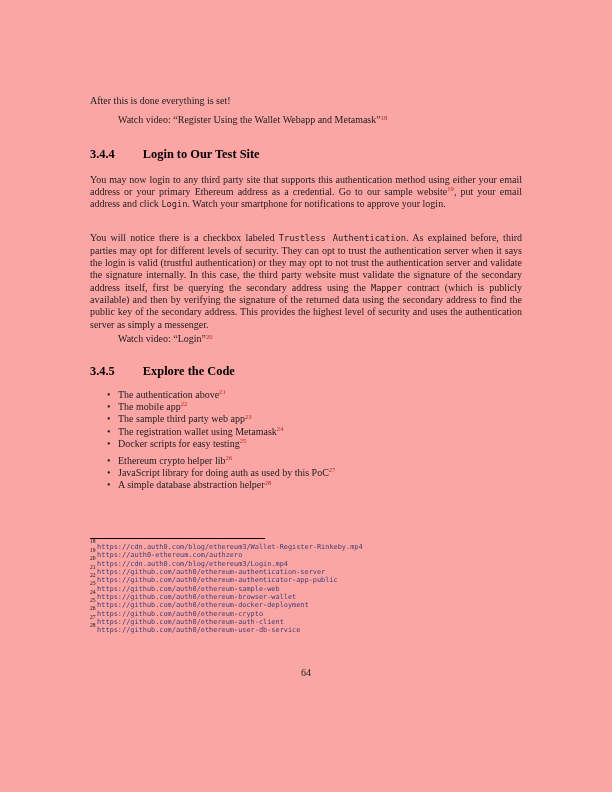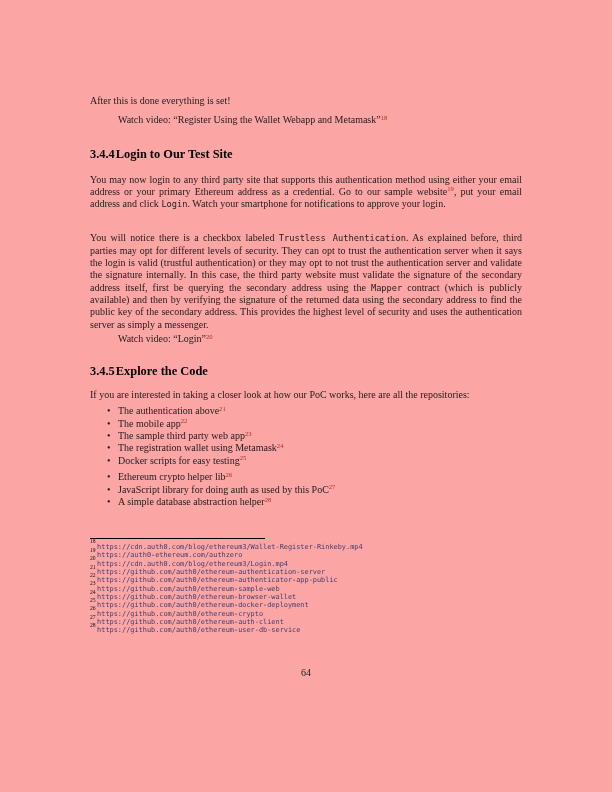--- a/index.html
+++ b/index.html
@@ -7,21 +7,21 @@
     position:relative;width:612px;height:792px;background:#fca5a5;
     font-family:"Liberation Serif",serif;color:#1c1c1c;overflow:hidden;
   }
   .content{position:absolute;left:90px;top:90px;width:432px;padding-top:5px;}
   .para{margin:0;text-align:justify;font-size:10px;line-height:12.3px;}
   .para.first-line{text-align:left;}
   .quote-line{margin:7px 0 0 28px;text-align:left;font-size:10px;line-height:12.3px;}
   .quote-line.tight{margin-top:2.5px;}
   h2{font-size:12.4px;font-weight:bold;margin:20px 0 13px 0;line-height:14px;color:#000;}
   h2.second{margin-top:18px;margin-bottom:11px;}
-  h2 .h-num{margin-right:1px;}
+  h2 .h-num{margin-right:28px;}
   .para.gap{margin-top:22px;}
   .para.gap2{margin-top:5px;}
   ul.doc-list{list-style:none;margin:4.5px 0 0 0;padding:0;}
   ul.doc-list li{position:relative;padding-left:28px;font-size:10px;line-height:12.3px;text-align:left;}
   ul.doc-list li::before{content:"\2022";position:absolute;left:17px;top:0;font-size:10px;color:#1c1c1c;}
   .mono{font-family:"DejaVu Sans Mono",monospace;font-size:8.7px;}
   sup.ref{
     color:var(--ref-red,#a63326);font-size:6.6px;line-height:0;
     position:relative;top:-3.5px;vertical-align:baseline;
   }
@@ -49,21 +49,20 @@
     <p class="para"><span>You may now login to any third party site that supports this authentication method using either your email address or your primary Ethereum address as a credential. Go to our sample website</span><sup class="ref">19</sup><span>, put your email address and click </span><span class="mono">Login</span><span>. Watch your smartphone for notifications to approve your login.</span></p>
 
     <p class="para gap"><span>You will notice there is a checkbox labeled </span><span class="mono">Trustless Authentication</span><span>. As explained before, third parties may opt for different levels of security. They can opt to trust the authentication server when it says the login is valid (trustful authentication) or they may opt to not trust the authentication server and validate the signature internally. In this case, the third party website must validate the signature of the secondary address itself, first be querying the secondary address using the </span><span class="mono">Mapper</span><span> contract (which is publicly available) and then by verifying the signature of the returned data using the secondary address to find the public key of the secondary address. This provides the highest level of security and uses the authentication server as simply a messenger.</span></p>
 
     <p class="quote-line tight"><span>Watch video: “Login”</span><sup class="ref">20</sup></p>
 
     <h2 class="second">
       <span class="h-num">3.4.5</span><span>Explore the Code</span>
     </h2>
 
-    <p class="para first-line"><span>If you are interested in taking a closer look at how our PoC works, here are all the repositories:</span></p>
 
     <ul class="doc-list">
       <li><span>The authentication above</span><sup class="ref">21</sup></li>
       <li><span>The mobile app</span><sup class="ref">22</sup></li>
       <li><span>The sample third party web app</span><sup class="ref">23</sup></li>
       <li><span>The registration wallet using Metamask</span><sup class="ref">24</sup></li>
       <li><span>Docker scripts for easy testing</span><sup class="ref">25</sup></li>
     </ul>
 
 

